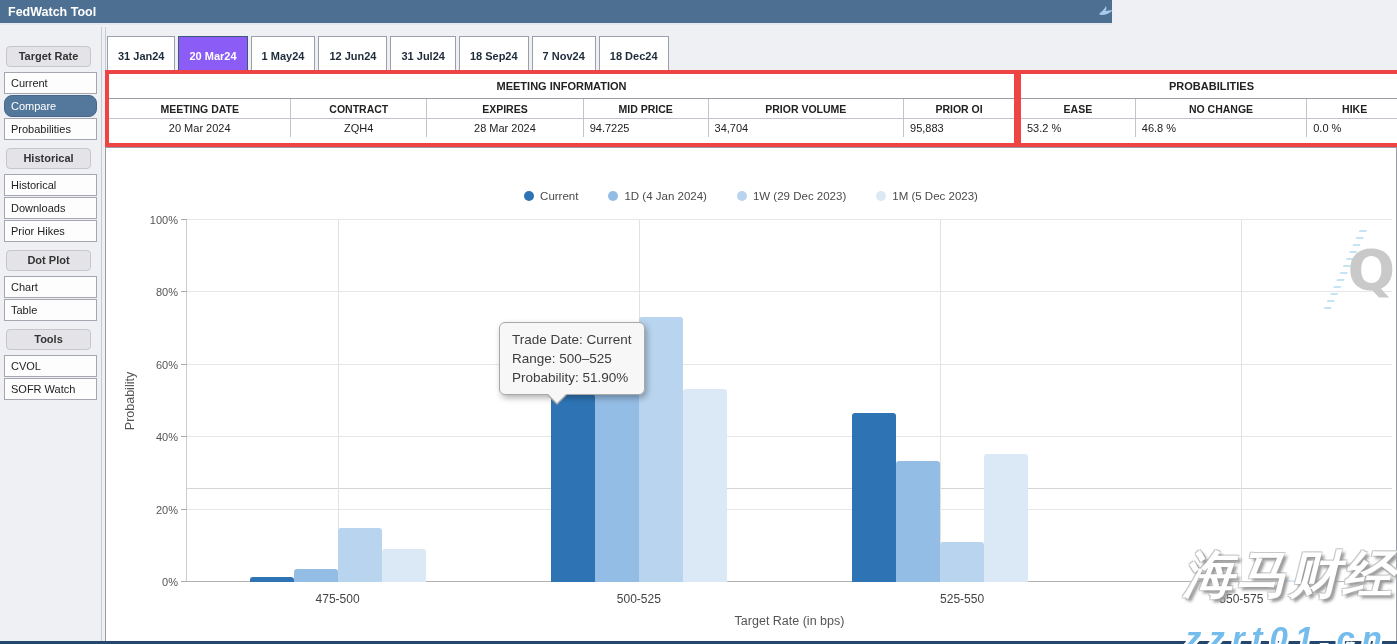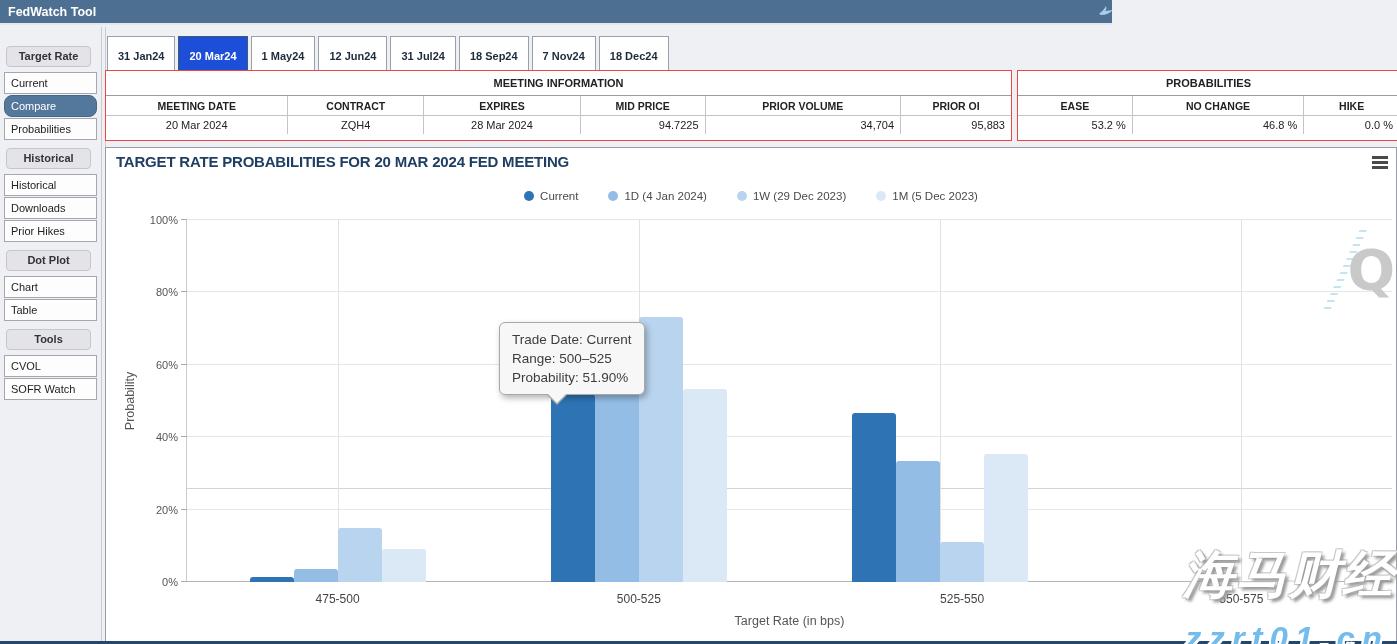--- a/index.html
+++ b/index.html
@@ -21,35 +21,35 @@
              font-size:11px;color:#222;padding-left:6px;margin-bottom:1px;cursor:pointer;}
   .side-item.sel{background:#54789c;border-color:#46678a;color:#fff;border-radius:8px;}
   .side-divider{position:absolute;left:101px;top:27px;width:3px;height:617px;
                 border-left:1px solid #c9cbd4;border-right:1px solid #c9cbd4;}
 
   
   .tabs{position:absolute;left:107px;top:36px;height:25px;white-space:nowrap;}
   .tab{display:inline-block;height:23px;line-height:23px;padding:8px 10px;margin-right:3px;
        background:#fff;border:1px solid #9aa0ab;font-size:11px;font-weight:bold;color:#1d2b3a;
        cursor:pointer;}
-  .tab.sel{background:#1d4ed8;border-color:#3c5a7a;color:#fff;}
-
-  
-  .panel{position:absolute;top:70px;background:#fff;border:1px solid #ef4444;}
+  .tab.sel{background:#8b5cf6;border-color:#3c5a7a;color:#fff;}
+
+  
+  .panel{position:absolute;top:70px;background:#fff;border:4px solid #ef4444;}
   .panel.meeting{left:105px;width:905px;height:69px;}
   .panel.probs{left:1017px;width:381px;height:69px;}
   .panel-title{height:24px;line-height:24px;text-align:center;font-size:11px;font-weight:bold;
                color:#222;border-bottom:1px solid #9b9ba5;}
   table.info{width:100%;border-collapse:collapse;table-layout:fixed;}
   table.info th{font-size:10.5px;font-weight:bold;color:#222;height:17px;
                 border-right:1px solid #c3c3cb;border-bottom:1px solid #c3c3cb;text-align:center;}
   table.info td{font-size:11px;color:#222;height:18px;border-right:1px solid #c3c3cb;
                 padding:0 6px;}
   table.info th:last-child,table.info td:last-child{border-right:none;}
-  td.c{text-align:center;} td.r{text-align:right;}
+  td.c{text-align:center;} td.r{}
   .meeting col.c1{width:20.1%}.meeting col.c2{width:15%}.meeting col.c3{width:17.3%}
   .meeting col.c4{width:13.8%}.meeting col.c5{width:21.6%}.meeting col.c6{width:12.2%}
   .probs col.c1{width:30%}.probs col.c2{width:45%}.probs col.c3{width:25%}
 
   
   .chart-panel{position:absolute;left:105px;top:147px;width:1290px;height:494px;
                background:#fff;border:1px solid #9b9ba5;}
   .chart-header{position:absolute;left:10px;right:8px;top:5px;height:22px;}
   .chart-title{font-size:15px;font-weight:600;letter-spacing:-0.2px;color:#1e3f63;}
   .hamburger{position:absolute;right:0;top:3px;width:16px;height:13px;cursor:pointer;}
@@ -191,28 +191,20 @@
           <tr id="probs-row">
             <td class="r">53.2 %</td>
             <td class="r">46.8 %</td>
             <td class="r">0.0 %</td>
           </tr>
         </tbody>
     </table>
   </div>
 
   <div class="chart-panel">
-    <div class="chart-header">
-      <span class="chart-title">TARGET RATE PROBABILITIES FOR 20 MAR 2024 FED MEETING</span>
-      <div class="hamburger">
-          <i></i>
-          <i></i>
-          <i></i>
-        </div>
-    </div>
     <div class="legend" id="legend">
         <div class="leg-item">
           <span class="leg-dot" style="background: rgb(46, 116, 181);"></span>
           <span class="leg-label">Current</span>
         </div>
         <div class="leg-item">
           <span class="leg-dot" style="background: rgb(148, 189, 229);"></span>
           <span class="leg-label">1D (4 Jan 2024)</span>
         </div>
         <div class="leg-item">

